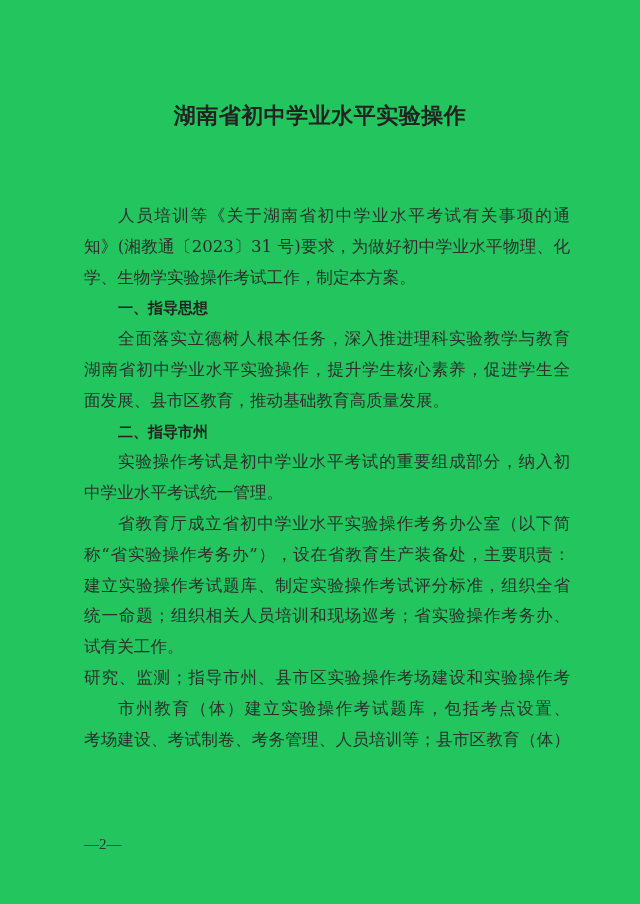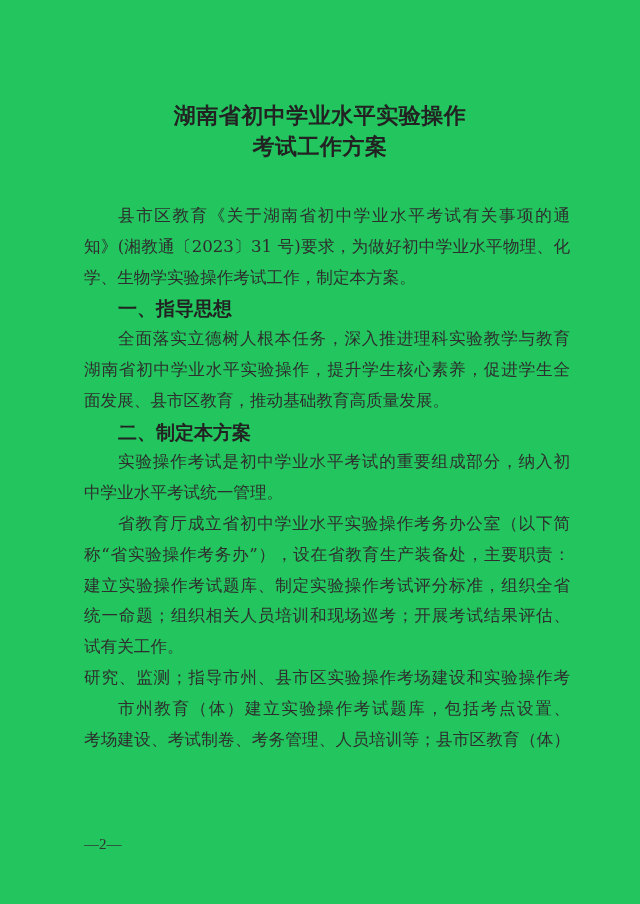--- a/index.html
+++ b/index.html
@@ -58,70 +58,69 @@
     .line.indent {
       padding-left: 34px;
     }
     .heading {
       display: block;
       white-space: nowrap;
       height: 30.8px;
       padding-left: 34px;
       font-family: "DejaVu Sans", "Liberation Sans", sans-serif;
       font-weight: bold;
-      font-size: 19px;
+      font-size: 15px;
       color: #222;
     }
     .page-num {
       position: absolute;
       left: 84px;
       top: 836px;
       font-family: "Liberation Serif", "DejaVu Serif", serif;
       font-size: 15px;
       color: #333;
     }
   </style>
 </head>
 <body>
 
 <div class="page">
 
   <div class="title l1">湖南省初中学业水平实验操作</div>
-  <div class="title l2">考试工作方案</div>
 
   <div class="body">
 
     <div>
-      <span class="line indent">县市区教育《关于湖南省初中学业水平考试有关事项的通</span>
+      <span class="line indent">人员培训等《关于湖南省初中学业水平考试有关事项的通</span>
       <span class="line">知》(湘教通〔2023〕31 号)要求，为做好初中学业水平物理、化</span>
       <span class="line last">学、生物学实验操作考试工作，制定本方案。</span>
     </div>
 
     <div>
       <span class="heading">一、指导思想</span>
       <div>
         <span class="line indent">全面落实立德树人根本任务，深入推进理科实验教学与教育</span>
         <span class="line">湖南省初中学业水平实验操作，提升学生核心素养，促进学生全</span>
         <span class="line last">面发展、县市区教育，推动基础教育高质量发展。</span>
       </div>
     </div>
 
     <div>
-      <span class="heading">二、制定本方案</span>
+      <span class="heading">二、指导市州</span>
 
       <div>
         <span class="line indent">实验操作考试是初中学业水平考试的重要组成部分，纳入初</span>
         <span class="line last">中学业水平考试统一管理。</span>
       </div>
 
       <div>
         <span class="line indent">省教育厅成立省初中学业水平实验操作考务办公室（以下简</span>
         <span class="line">称“省实验操作考务办”），设在省教育生产装备处，主要职责：</span>
         <span class="line">建立实验操作考试题库、制定实验操作考试评分标准，组织全省</span>
-        <span class="line">统一命题；组织相关人员培训和现场巡考；开展考试结果评估、</span>
+        <span class="line">统一命题；组织相关人员培训和现场巡考；省实验操作考务办、</span>
         <span class="line last">试有关工作。</span>
         <span class="line">研究、监测；指导市州、县市区实验操作考场建设和实验操作考</span>
       </div>
 
       <div>
         <span class="line indent">市州教育（体）建立实验操作考试题库，包括考点设置、</span>
         <span class="line">考场建设、考试制卷、考务管理、人员培训等；县市区教育（体）</span>
       </div>
     </div>
 

